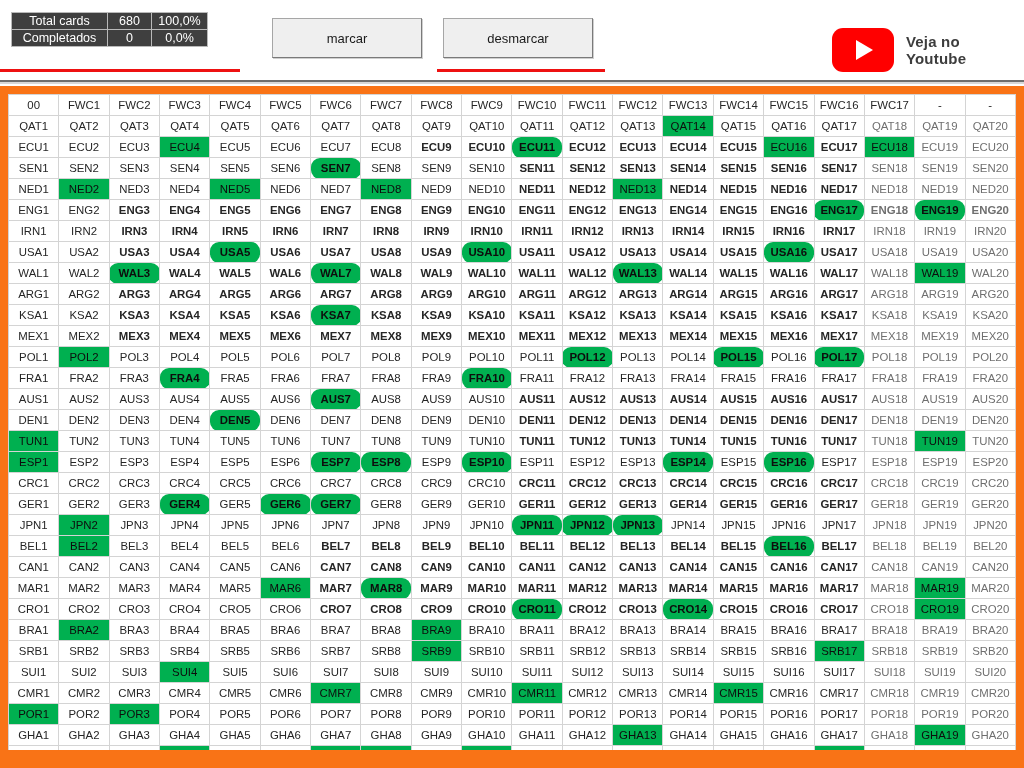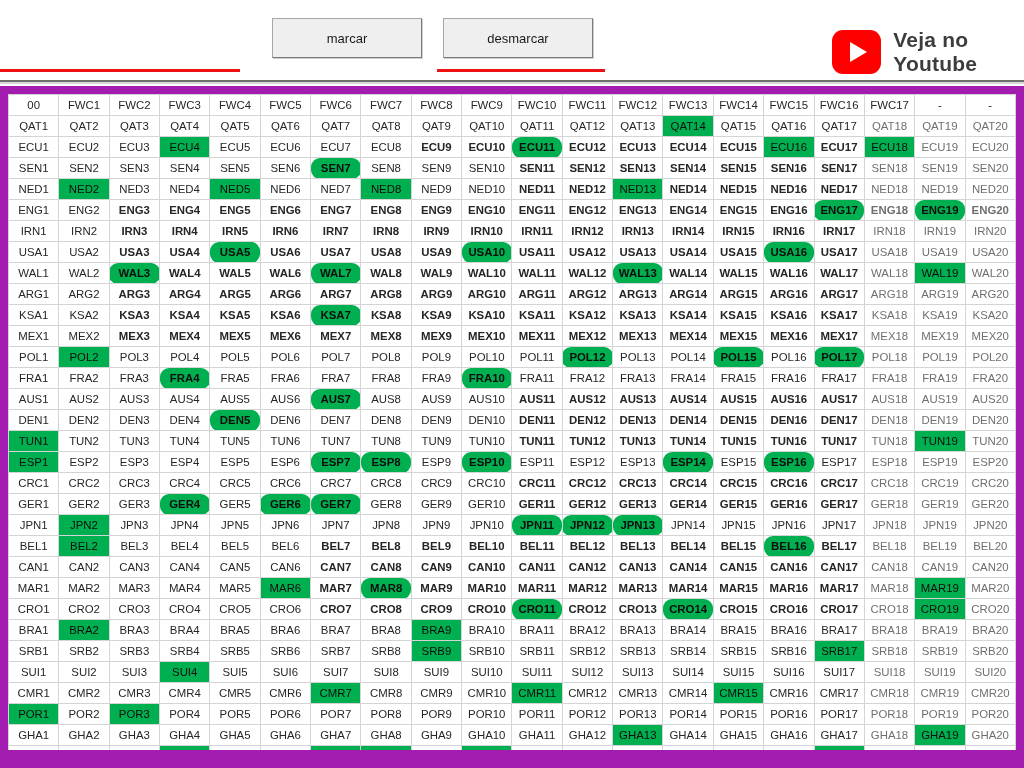--- a/index.html
+++ b/index.html
@@ -65,27 +65,27 @@
     width: 62px; height: 44px; background: #ff0000; border-radius: 11px;
     display: flex; align-items: center; justify-content: center;
   }
   #yt-badge .tri {
     width: 0; height: 0;
     border-left: 17px solid #ffffff;
     border-top: 10px solid transparent;
     border-bottom: 10px solid transparent;
     margin-left: 4px;
   }
-  #yt-text { font-size: 21px; font-weight: bold; color: #3d3d3d; letter-spacing: .2px; }
+  #yt-text { font-size: 15px; font-weight: bold; color: #3d3d3d; letter-spacing: .2px; }
 
   
   #grid-frame {
     position: absolute; left: 0px; top: 86px;
     width: 1024px; height: 682px;
-    background: #a21caf;
+    background: #f97316;
     padding: 8px 8px 18px 8px;
   }
   #grid-scroll-top {
     position:absolute; left:0; top:-8px; width:1024px; height:8px;
     background: linear-gradient(#ffffff 0, #ffffff 2px, #6e6e6e 2px, #6e6e6e 4px, #d8d8d8 4px, #d8d8d8 6px, #ffffff 6px);
   }
   #grid-wrap {
     width: 1008px; height: 656px;
     background: #ffffff;
     overflow: hidden;
@@ -116,20 +116,30 @@
 </style>
 </head>
 <body>
 
 <div id="app">
 
   <div id="topbar">
 
     <table id="stats">
       <tbody>
+        <tr>
+          <td class="lbl">Total cards</td>
+          <td class="num">680</td>
+          <td class="pct">100,0%</td>
+        </tr>
+        <tr>
+          <td class="lbl">Completados</td>
+          <td class="num">0</td>
+          <td class="pct">0,0%</td>
+        </tr>
       </tbody>
     </table>
 
     <div class="btn-wrap" style="left:272px; top:18px; width:150px;">
       <div class="xlbtn" style="height:40px;">marcar</div>
       <div class="redbar" style="margin-top:11px; width:240px; margin-left:-272px;"></div>
     </div>
 
     <div class="btn-wrap" style="left:443px; top:18px; width:150px;">
       <div class="xlbtn" style="height:40px;">desmarcar</div>

